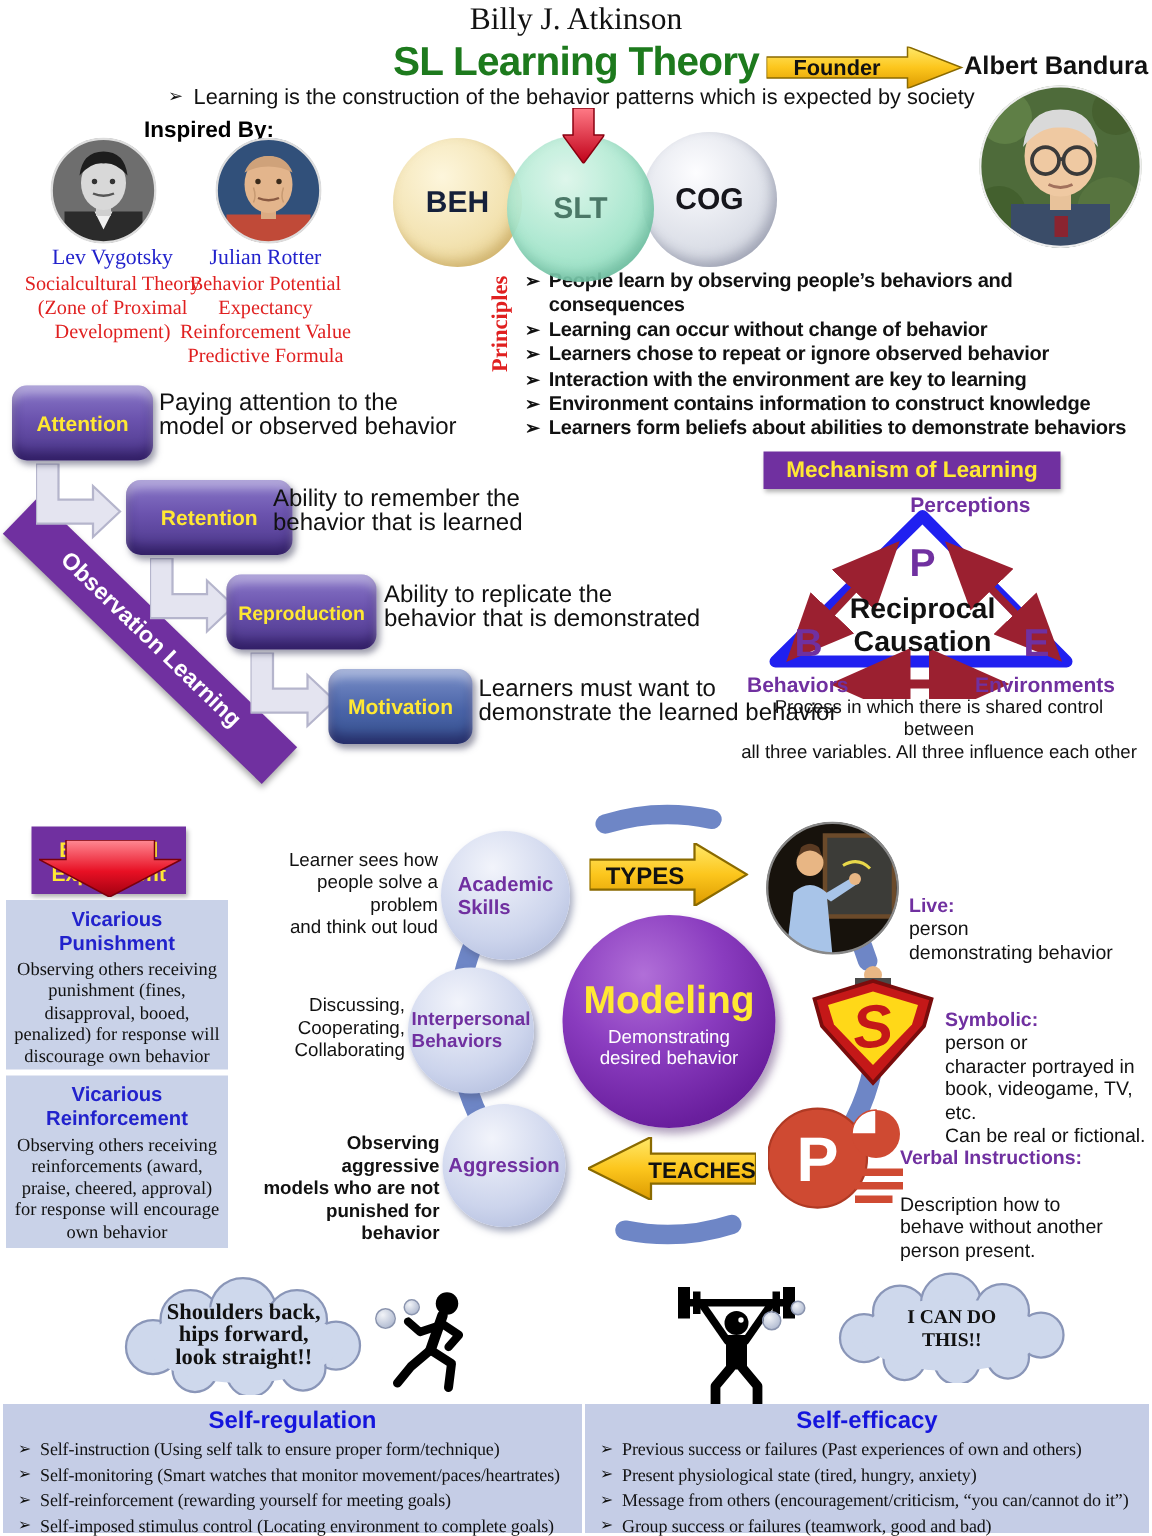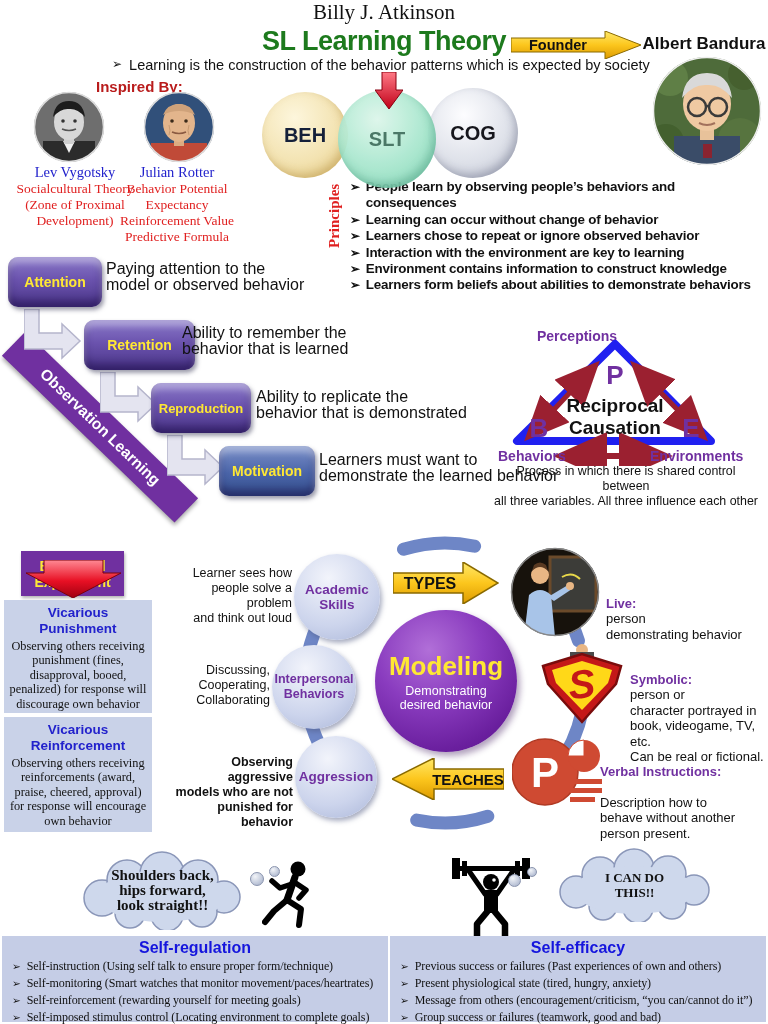--- a/index.html
+++ b/index.html
@@ -1,28 +1,28 @@
 <!DOCTYPE html>
 <html><head>
 <meta charset="utf-8">
 <style>
   html,body{margin:0;padding:0;background:#fff;}
   .page{position:relative;width:768px;height:1024px;background:#fff;overflow:hidden;
         font-family:"Liberation Sans",sans-serif;color:#111;}
   .abs{position:absolute;}
   .pl{white-space:pre-line;}
-  .ctr{text-align:left;}
+  .ctr{text-align:right;}
 
   .author{left:0;top:2;width:768px;font-family:"Liberation Serif",serif;font-size:21px;text-align:center;}
   .main-title{left:0;top:26px;width:768px;text-align:center;font-size:27px;font-weight:bold;color:#1d7a1d;letter-spacing:-.5px;}
   .founder-name{left:640px;top:34px;width:128px;font-weight:bold;font-size:17px;text-align:center;}
   .subtitle{left:112px;top:57px;font-size:14.5px;display:flex;gap:7px;align-items:flex-start;}
   .bullet{font-size:12px;line-height:inherit;}
 
-  .inspired-heading{left:96px;top:78px;color:#b91c1c;font-weight:bold;font-size:15px;}
+  .inspired-heading{left:96px;top:78px;color:#000000;font-weight:bold;font-size:15px;}
   .person-cap{font-family:"Liberation Serif",serif;text-align:center;}
   .person-name{color:#2222cc;font-size:14.5px;}
   .person-desc{color:#e02020;font-size:13.5px;line-height:16px;}
 
   .venn{border-radius:50%;display:flex;align-items:center;justify-content:center;font-weight:bold;font-size:20px;}
   .venn-beh{left:262px;top:92px;width:86px;height:86px;background:radial-gradient(circle at 38% 30%,#fdf6dc,#f3e3b2 55%,#e3c87e);color:#15203a;box-shadow:inset -3px -4px 8px rgba(160,120,40,.35);}
   .venn-slt{left:338px;top:90px;width:98px;height:98px;background:radial-gradient(circle at 40% 30%,#dcf6ea,#a5e6cc 55%,#7fd4b4);color:#3e6e5c;opacity:.93;box-shadow:inset -3px -5px 9px rgba(30,120,90,.35);z-index:2;}
   .venn-cog{left:428px;top:88px;width:90px;height:90px;background:radial-gradient(circle at 40% 30%,#fdfdff,#dfe2ea 55%,#c3c7d4);color:#16161c;box-shadow:inset -3px -4px 8px rgba(90,95,120,.4);}
 
   .principles-label{left:326px;top:182px;height:66px;writing-mode:vertical-rl;transform:rotate(180deg);
@@ -48,21 +48,21 @@
      display:flex;align-items:center;justify-content:center;text-align:center;line-height:16px;box-shadow:1px 2px 3px rgba(0,0,0,.3);margin-top:40px;}
   .vcard{left:4px;width:148px;background:#c9d2e8;text-align:center;padding:5px 3px 0 3px;box-sizing:border-box;}
   .vcard .vtitle{color:#2222cc;font-weight:bold;font-size:13.5px;line-height:16px;}
   .vcard .vbody{font-family:"Liberation Serif",serif;font-size:12.3px;line-height:14.4px;margin-top:2px;}
 
   .modeling-center{left:375px;top:610px;width:142px;height:142px;border-radius:50%;z-index:2;
      background:radial-gradient(circle at 38% 28%,#b16fd8 0%,#8a3cbf 40%,#6a1f9e 75%,#571488 100%);
      display:flex;flex-direction:column;align-items:center;justify-content:center;box-shadow:3px 4px 6px rgba(60,20,90,.4);}
   .modeling-title{color:#ffe833;font-weight:bold;font-size:26px;}
   .modeling-sub{color:#fff;font-size:12.5px;line-height:14px;text-align:center;margin-top:2px;}
-  .satcircle{border-radius:50%;z-index:2;display:flex;align-items:center;justify-content:center;text-align:center;
+  .satcircle{border-radius:50%;z-index:2;display:flex;align-items:center;justify-content:center;text-align:left;
      color:#7030a0;font-weight:bold;font-size:13.5px;line-height:15.5px;
      background:radial-gradient(circle at 40% 28%,#f2f4fb,#ccd4ec 60%,#a9b5d8);box-shadow:2px 3px 5px rgba(80,90,130,.5);}
   .mdesc{text-align:right;font-size:12.5px;line-height:15px;z-index:3;}
   .rdesc{font-size:13px;line-height:15.5px;z-index:3;}
   .rterm{color:#7030a0;font-weight:bold;}
   .rterm.block{display:block;}
 
   .cloud-text{font-family:"Liberation Serif",serif;font-weight:bold;font-size:15px;line-height:15px;text-align:center;z-index:2;}
   .bub{border-radius:50%;background:radial-gradient(circle at 35% 30%,#f2f4f8,#b9c2d6 70%,#98a2bc);border:1px solid #8a94ae;z-index:2;}
 
@@ -251,20 +251,21 @@
 behavior that is learned</div>
 
   <div class="abs stepbox" style="left:151px;top:383px;width:100px;height:50px;font-size:13px;">Reproduction</div>
   <div class="abs stepdesc pl" style="left:256px;top:389px;">Ability to replicate the
 behavior that is demonstrated</div>
 
   <div class="abs stepbox blue" style="left:219px;top:446px;width:96px;height:50px;">Motivation</div>
   <div class="abs stepdesc pl" style="left:319px;top:452px;">Learners must want to
 demonstrate the learned behavior</div>
 
+  <div class="abs mech-banner">Mechanism of Learning</div>
   <div class="abs mech-label ctr" style="left:537px;top:328px;width:150px;">Perceptions</div>
 
   <svg class="abs" style="left:503px;top:338px;" width="222" height="128" viewBox="0 0 222 128">
     <defs>
       <marker id="ah1" markerWidth="9" markerHeight="8" refX="7" refY="4" orient="auto">
           <polygon points="0,0 9,4 0,8" fill="#9b2030"></polygon>
         </marker>
       <marker id="ah2" markerWidth="9" markerHeight="8" refX="2" refY="4" orient="auto">
           <polygon points="9,0 0,4 9,8" fill="#9b2030"></polygon>
         </marker>

